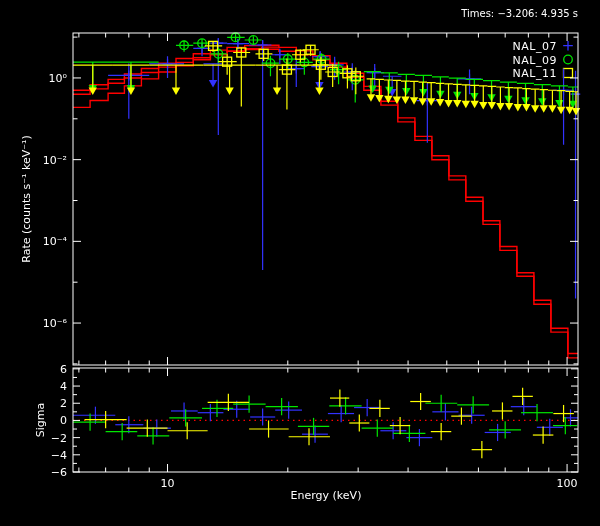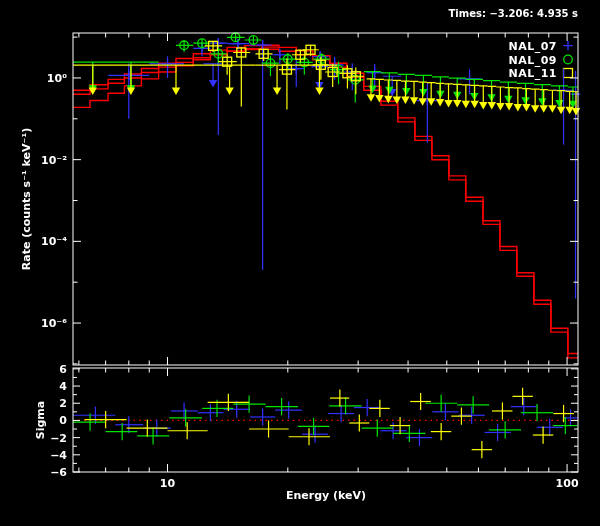--- a/index.html
+++ b/index.html
@@ -1,17 +1,17 @@
 <!DOCTYPE html>
 <html><head>
 <meta charset="utf-8">
 <style>
   html,body{margin:0;padding:0;background:#000;}
   .stage{position:relative;width:600px;height:526px;background:#000;overflow:hidden;
-         font-family:"DejaVu Sans",sans-serif;font-weight:bold;}
+         font-family:"DejaVu Sans",sans-serif;}
   svg text{font-family:"DejaVu Sans",sans-serif;}
 </style>
 </head>
 <body>
 
 <div class="stage">
   <svg id="plot" width="600" height="526" viewBox="0 0 600 526">
 
     <text x="578" y="17" text-anchor="end" fill="#ffffff" font-size="10">Times: −3.206: 4.935 s</text>
 

